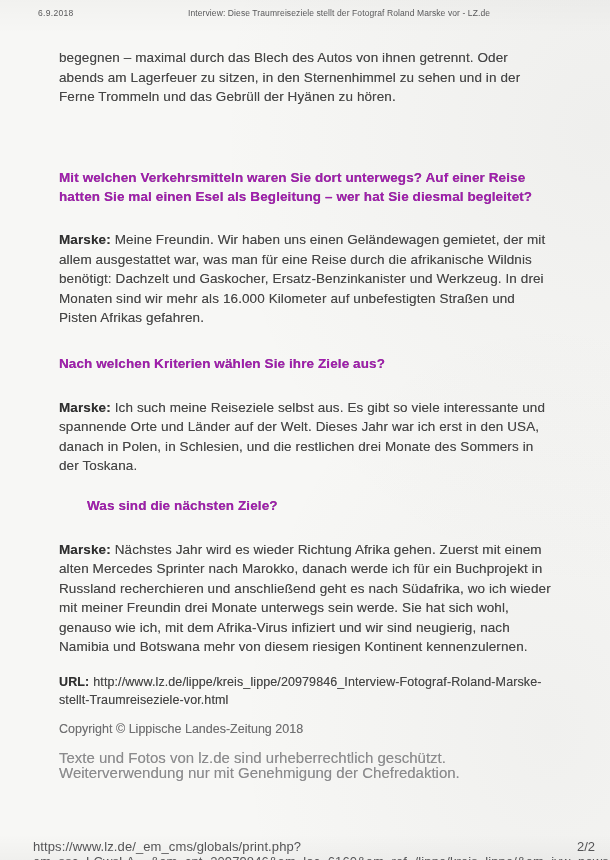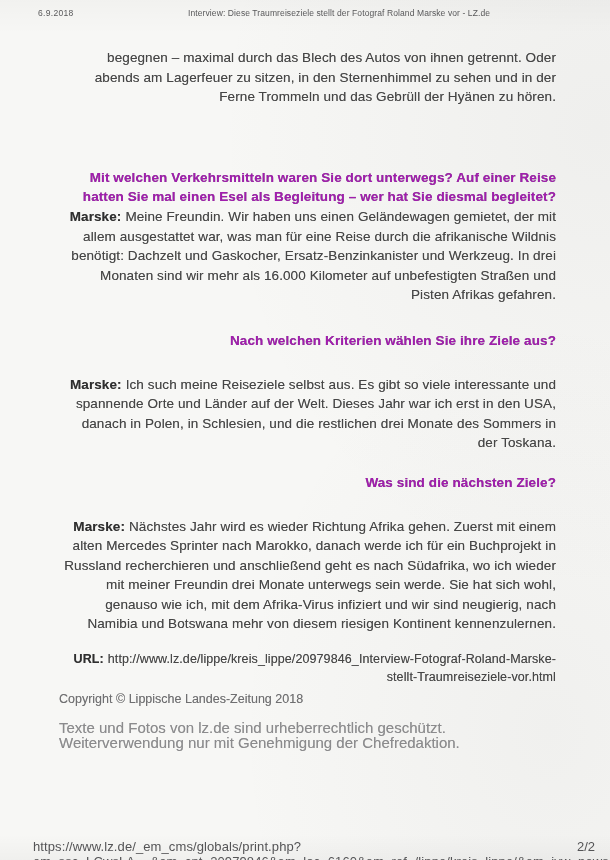--- a/index.html
+++ b/index.html
@@ -25,35 +25,34 @@
 
   
   .article { position: absolute; left: 59px; top: 48px; width: 497px; }
   .body-text, .question {
     margin: 0;
     font-size: 13.5px;
     line-height: 19.6px;
     color: #464646;
     letter-spacing: 0.1px;
     text-shadow: 0 0 0.4px rgba(70,70,70,0.55);
-    text-align: right;
   }
   .question { font-weight: bold; color: #a21caf; text-shadow: 0 0 0.4px rgba(40,40,40,0.6); }
   .speaker { font-weight: bold; color: #2f2f2f; margin-right: 4px; }
 
   .q1 { margin-top: 61px; }
-  .a1 { }
+  .a1 { margin-top: 23px; }
   .q2 { margin-top: 26px; }
   .a2 { margin-top: 24px; }
   .q3 { margin-top: 20px; margin-left: 28px; }
   .a3 { margin-top: 24px; }
 
   .url-block { margin-top: 17px; font-size: 12.5px; line-height: 17.8px; word-break: break-word; }
   .url-label { font-weight: bold; color: #2f2f2f; margin-right: 4px; }
-  .copyright { margin: 4px 0 0 0; font-size: 12.5px; line-height: 16px; color: #6f6f71;
+  .copyright { margin: 11px 0 0 0; font-size: 12.5px; line-height: 16px; color: #6f6f71;
     text-shadow: 0 0 0.4px rgba(110,110,110,0.5); }
   .legal { margin: 13px 0 0 0; font-size: 15px; line-height: 15.5px; color: #8b8b8d;
     text-shadow: 0 0 0.4px rgba(130,130,130,0.5); }
 
   
   .print-footer { position: absolute; top: 839px; left: 0; right: 0; height: 11px;
     font-size: 13px; color: #545456; }
   .footer-url { position: absolute; left: 33px; top: 0; letter-spacing: 0.1px; }
   .page-indicator { position: absolute; right: 15px; top: 0; }
 </style>

